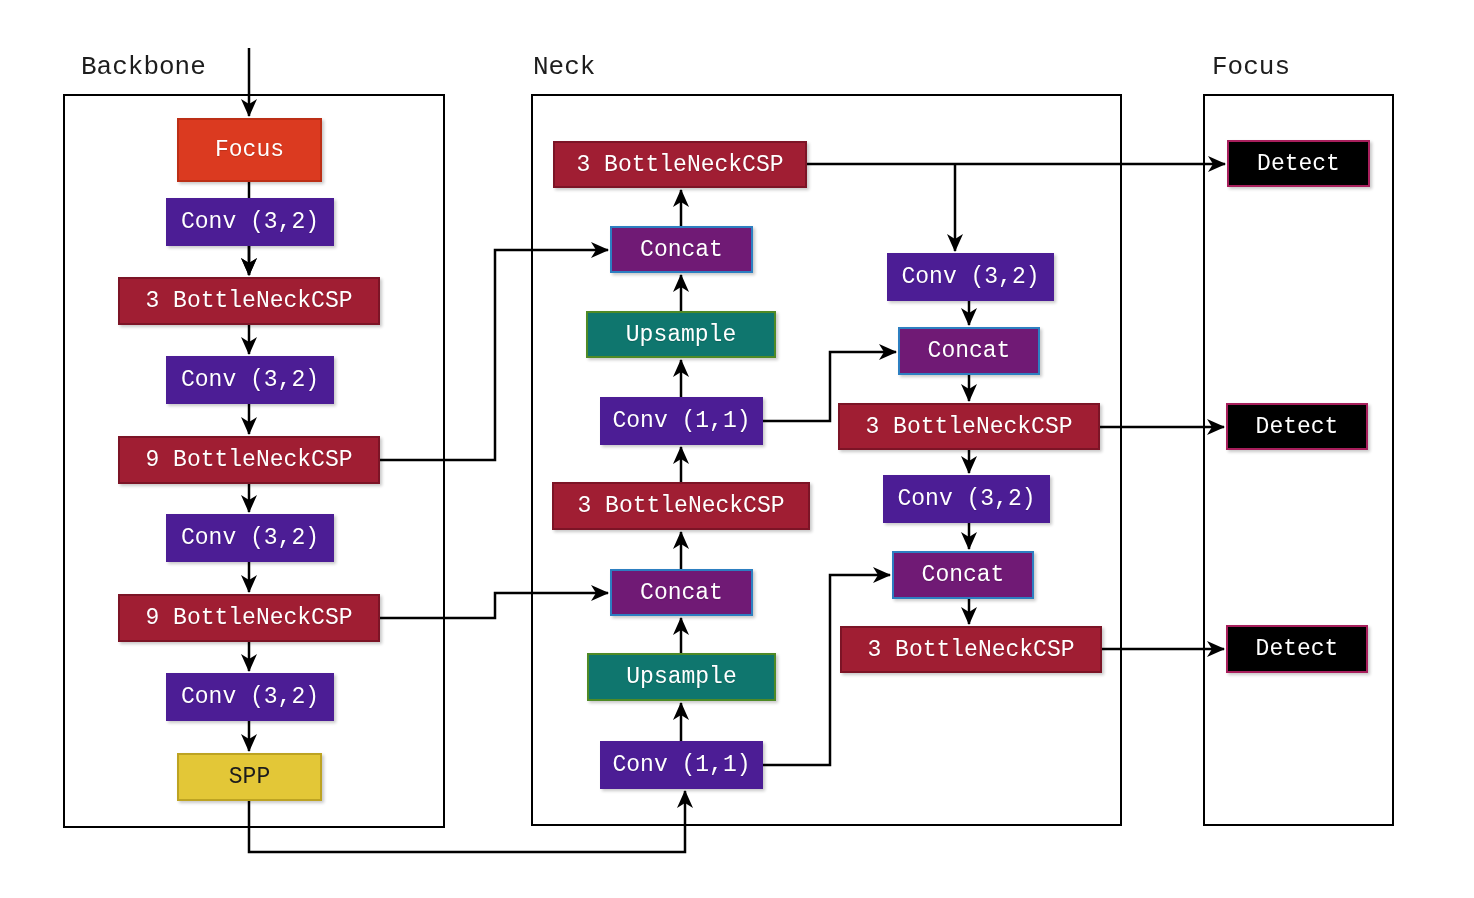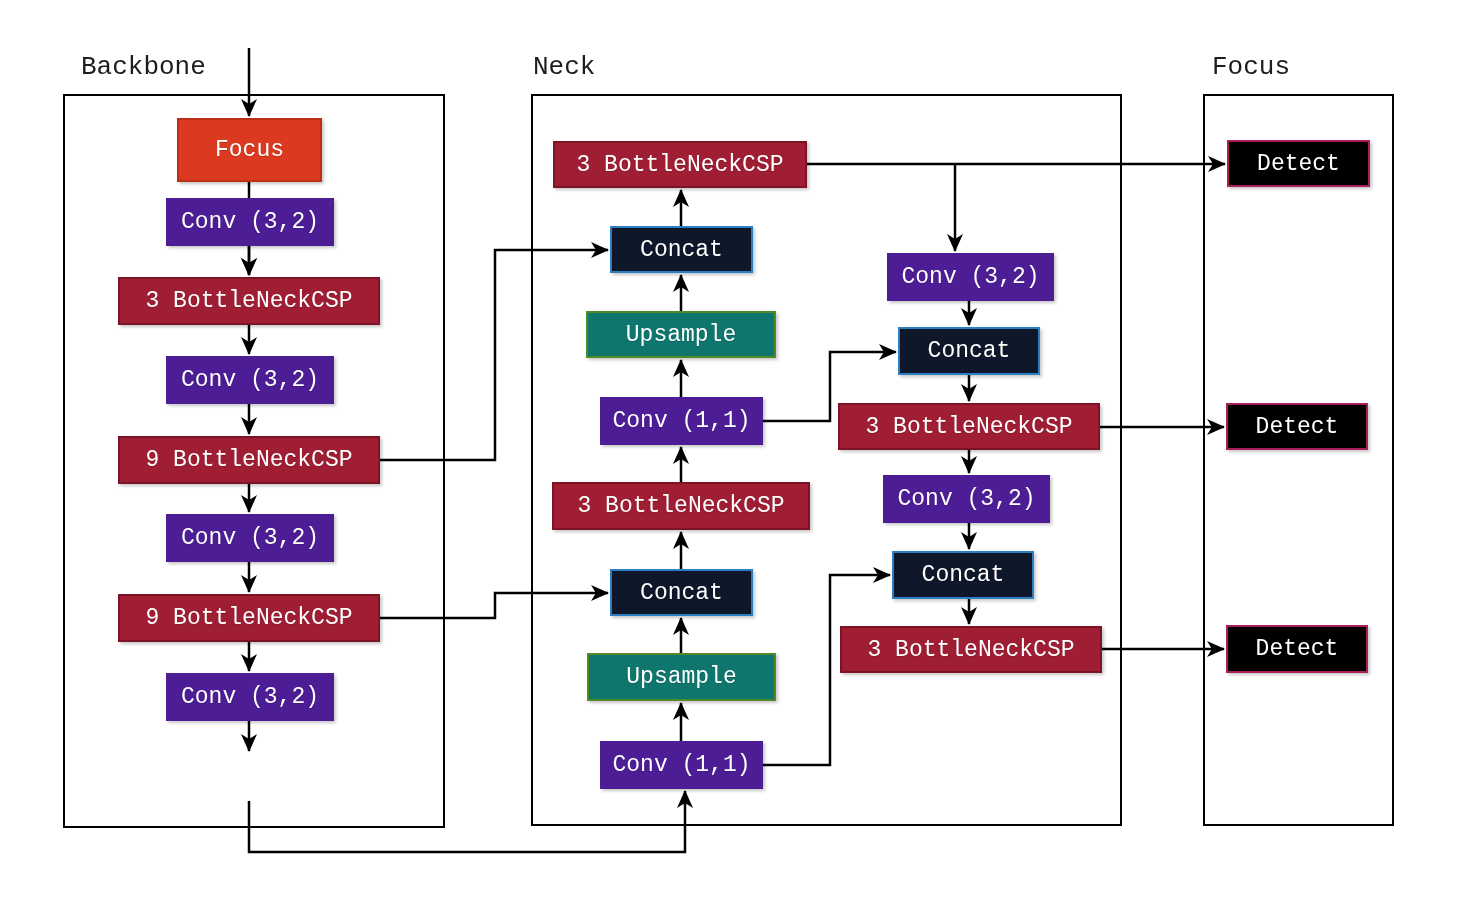--- a/index.html
+++ b/index.html
@@ -33,21 +33,21 @@
     justify-content:center;
     font-size:23px;
     color:#ffffff;
     white-space:nowrap;
     box-shadow:2px 2px 3px rgba(0,0,0,0.22);
     text-shadow:0 1px 1px rgba(0,0,0,0.15);
   }
   .type-focus    { background:#db3a20; border:2px solid #bc2f16; }
   .type-conv     { background:#4c1d95; border:2px solid #4c1d95; }
   .type-csp      { background:#a01e33; border:2px solid #7c1426; }
-  .type-concat   { background:#0f172a; border:2px solid #2d7fc1; }
+  .type-concat   { background:#701a75; border:2px solid #2d7fc1; }
   .type-upsample { background:#0f766e; border:2px solid #4f8a26; }
   .type-spp      { background:#e3c737; border:2px solid #bda322; color:#1c1c1c; text-shadow:none; }
   .type-detect   { background:#000000; border:2px solid #a81f5c; }
 </style>
 </head>
 <body>
 
 <div id="canvas">
 
   <div class="section-box" style="left:63px; top:94px; width:378px; height:730px;"></div>
@@ -107,20 +107,21 @@
   </svg>
 
   <div class="node type-focus" style="left:177px; top:118px; width:145px; height:64px;">Focus</div>
   <div class="node type-conv" style="left:166px; top:198px; width:168px; height:48px;">Conv (3,2)</div>
   <div class="node type-csp" style="left:118px; top:277px; width:262px; height:48px;">3 BottleNeckCSP</div>
   <div class="node type-conv" style="left:166px; top:356px; width:168px; height:48px;">Conv (3,2)</div>
   <div class="node type-csp" style="left:118px; top:436px; width:262px; height:48px;">9 BottleNeckCSP</div>
   <div class="node type-conv" style="left:166px; top:514px; width:168px; height:48px;">Conv (3,2)</div>
   <div class="node type-csp" style="left:118px; top:594px; width:262px; height:48px;">9 BottleNeckCSP</div>
   <div class="node type-conv" style="left:166px; top:673px; width:168px; height:48px;">Conv (3,2)</div>
+  <div class="node type-spp" style="left:177px; top:753px; width:145px; height:48px;">SPP</div>
 
   <div class="node type-csp" style="left:553px; top:141px; width:254px; height:47px;">3 BottleNeckCSP</div>
   <div class="node type-concat" style="left:610px; top:226px; width:143px; height:47px;">Concat</div>
   <div class="node type-upsample" style="left:586px; top:311px; width:190px; height:47px;">Upsample</div>
   <div class="node type-conv" style="left:600px; top:397px; width:163px; height:48px;">Conv (1,1)</div>
   <div class="node type-csp" style="left:552px; top:482px; width:258px; height:48px;">3 BottleNeckCSP</div>
   <div class="node type-concat" style="left:610px; top:569px; width:143px; height:47px;">Concat</div>
   <div class="node type-upsample" style="left:587px; top:653px; width:189px; height:48px;">Upsample</div>
   <div class="node type-conv" style="left:600px; top:741px; width:163px; height:48px;">Conv (1,1)</div>
 

